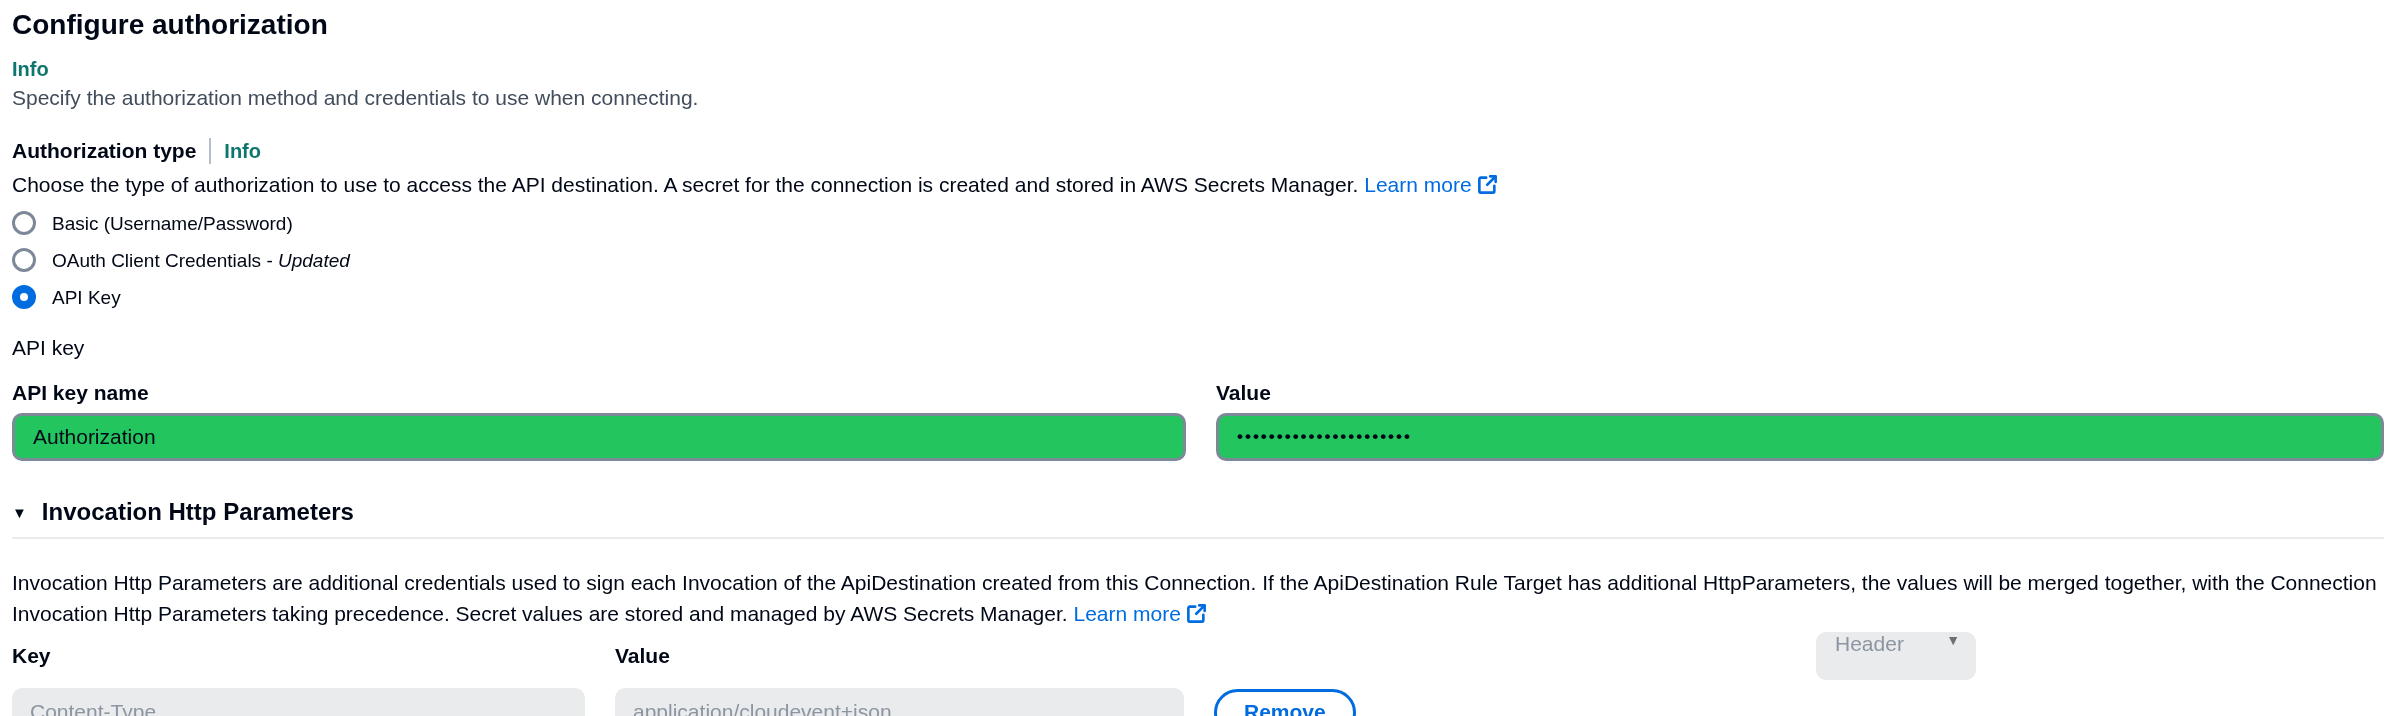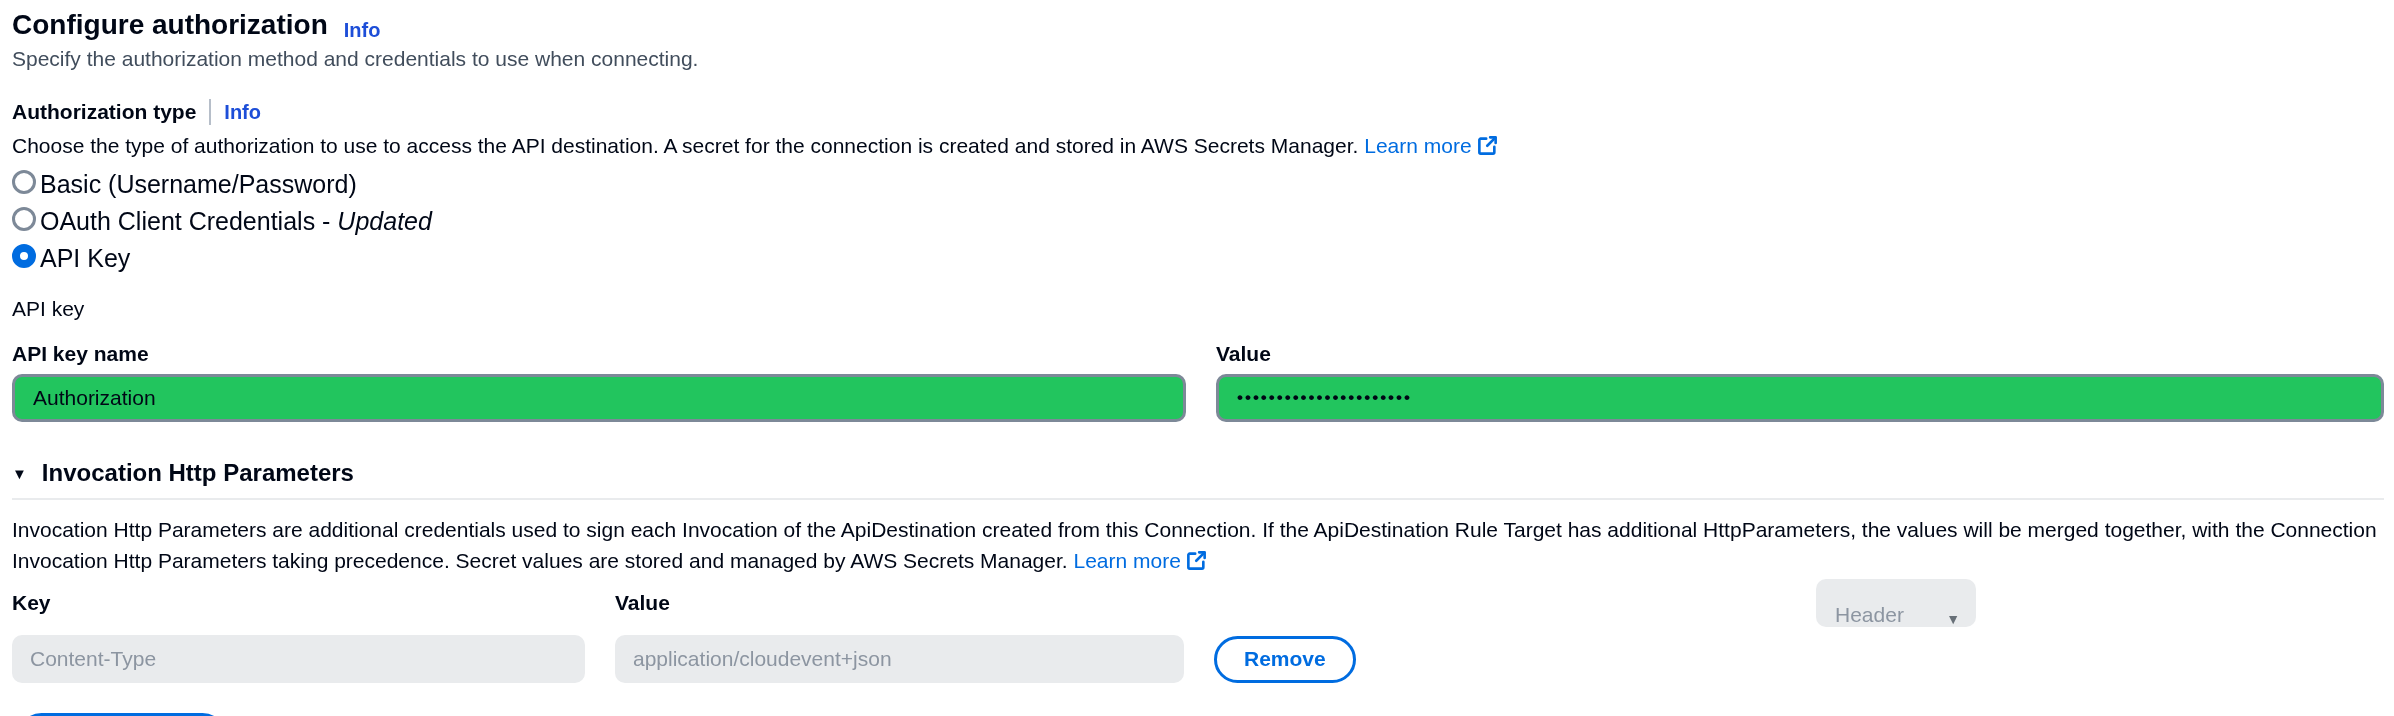--- a/index.html
+++ b/index.html
@@ -6,35 +6,35 @@
   body {
     width: 2394px; height: 716px;
     font-family: "Liberation Sans", sans-serif;
     color: #000716;
     overflow: hidden;
     box-sizing: border-box;
   }
   .page { padding: 8px 10px 0 12px; }
 
   
-  .title-row { display: flex; align-items: flex-end; gap: 16px; }
+  .title-row { display: flex; align-items: flex-start; gap: 16px; flex-direction: column; }
   .page-title { margin: 0; font-size: 28px; line-height: 34px; font-weight: 700; color: #000716; }
-  .info-link { color: #1d4ed8; font-weight: 700; font-size: 20px; text-decoration: none; cursor: pointer; }
+  .info-link { color: #0f766e; font-weight: 700; font-size: 20px; text-decoration: none; cursor: pointer; }
   .subtitle { margin: 3px 0 0 0; font-size: 21px; line-height: 27px; color: #414d5c; }
 
   
   .auth-label-row { margin-top: 27px; display: flex; align-items: center; gap: 13px; }
   .field-title { font-size: 21px; font-weight: 700; color: #000716; }
   .vdivider { width: 2px; height: 26px; background: #b6bec9; }
   .auth-desc { margin-top: 7px; font-size: 21px; line-height: 28px; color: #000716; }
   a.text-link { color: #006ce0; text-decoration: none; cursor: pointer; text-align: center; }
   .ext-icon { margin-left: 5px; vertical-align: -3px; }
 
   .radio-group { margin-top: 10px; display: flex; flex-direction: column; gap: 11px; }
-  .radio-row { display: flex; align-items: flex-start; gap: 4px; height: 26px; font-size: 25px; cursor: pointer; }
+  .radio-row { display: flex; align-items: flex-end; gap: 16px; height: 26px; font-size: 19px; cursor: pointer; }
   .radio-circle {
     width: 24px; height: 24px; box-sizing: border-box; border-radius: 50%;
     border: 3px solid #7d8998; background: #ffffff; flex: 0 0 auto;
   }
   .radio-circle.selected { border: 8px solid #006ce0; }
   .radio-suffix-italic { font-style: italic; }
 
   .api-key-label { margin-top: 27px; font-size: 21px; color: #000716; }
 
   
@@ -49,31 +49,31 @@
     padding: 0 18px; font-size: 21px; color: #000716;
     font-family: "Liberation Sans", sans-serif; background: #22c55e; outline: none;
   }
   .text-input.masked { font-size: 17px; letter-spacing: 2px; font-weight: 700; }
 
   
   .section-header { margin-top: 37px; display: flex; align-items: center; gap: 15px; cursor: pointer; }
   .collapse-caret { font-size: 15px; color: #000716; }
   .section-title { font-size: 24px; font-weight: 700; color: #000716; }
   .section-divider { margin-top: 11px; border: none; border-top: 2px solid #e9ebed; }
-  .section-desc { margin-top: 14px; font-size: 21px; line-height: 31px; color: #000716; }
+  .section-desc { margin-top: 28px; font-size: 21px; line-height: 31px; color: #000716; }
 
   .param-grid {
     margin-top: 3px;
     display: grid; grid-template-columns: 573px 569px 572px 160px;
     column-gap: 30px; row-gap: 8px; align-items: center;
   }
   .param-grid .field-label { margin-bottom: 0; }
   .select-control {
     height: 48px; box-sizing: border-box; background: #e9ebed; border-radius: 10px;
-    display: flex; align-items: flex-end; justify-content: space-between;
+    display: flex; align-items: flex-start; justify-content: space-between;
     padding: 0 16px 0 19px; font-size: 21px; color: #8c95a1;
   }
   .caret-down { font-size: 14px; color: #687078; }
   .text-input.disabled {
     background: #e9ebed; border: none; color: #8c95a1;
   }
   .text-input.disabled::placeholder { color: #8c95a1; opacity: 1; }
 
   .btn-outline {
     display: inline-flex; align-items: center; justify-content: center;

